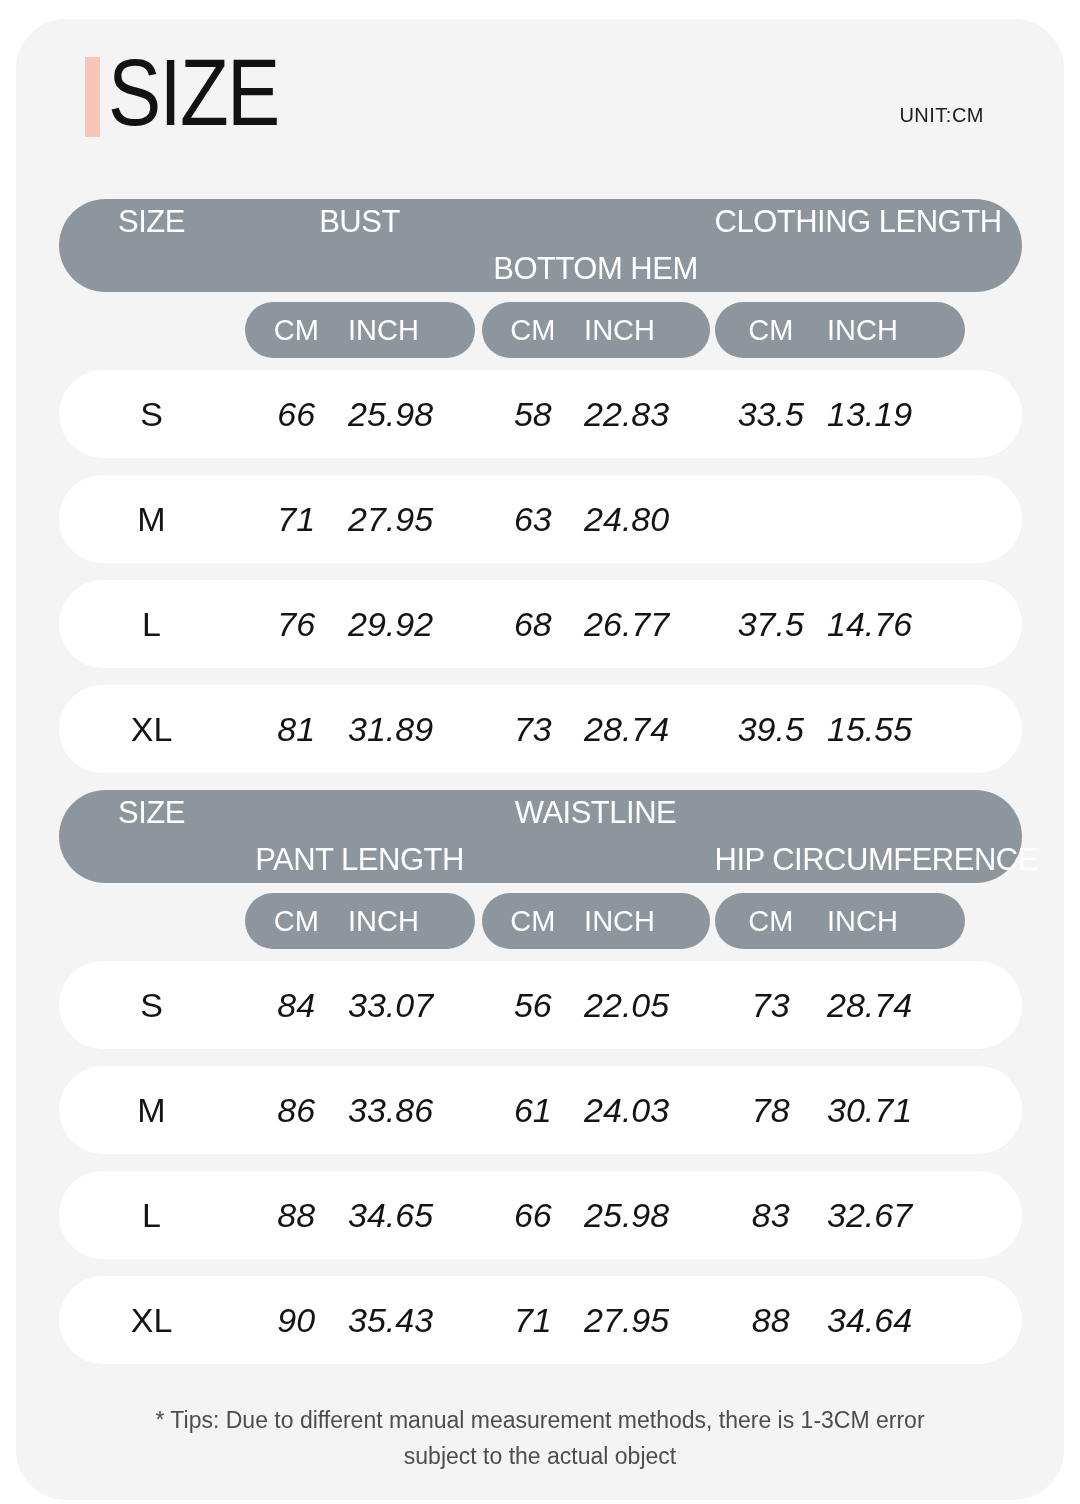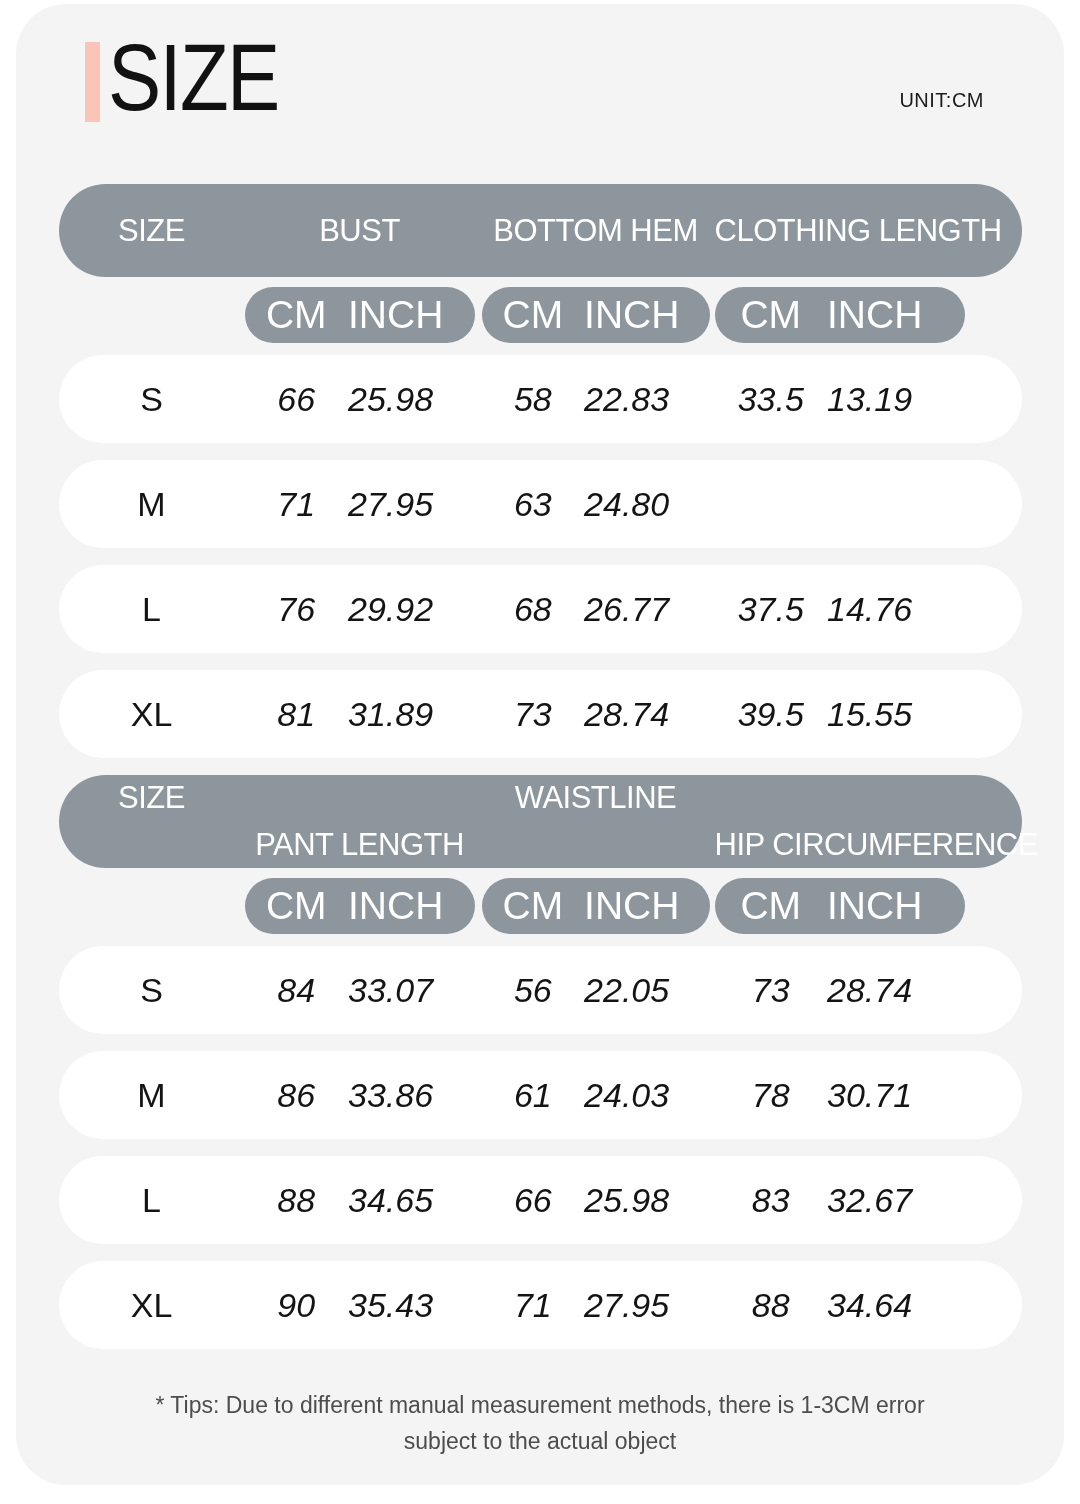--- a/index.html
+++ b/index.html
@@ -1,20 +1,20 @@
 <!DOCTYPE html>
 <html><head>
 <meta charset="utf-8">
 <style>
   * { margin:0; padding:0; box-sizing:border-box; }
   html,body { width:1080px; background:#ffffff; font-family:"Liberation Sans", sans-serif; }
   body { height:1504px; position:relative; }
 
   .card {
-    position:absolute; left:16px; top:4px;
+    position:absolute; left:16px; top:19px;
     width:1048px; height:1481px;
     background:#f4f4f5;
     border-radius:50px;
     overflow:hidden;
   }
 
   .header-row {
     display:flex; justify-content:space-between; align-items:flex-end;
     padding:30px 80px 0 69px;
   }
@@ -40,21 +40,21 @@
 
   .head-pill {
     height:93px; background:#8e969d; border-radius:47px;
     color:#ffffff; font-size:31px; margin-bottom:10px;
   }
   .hcell { text-align:center; white-space:nowrap; letter-spacing:-0.5px; }
 
   .sub-row { height:56px; margin-bottom:12px; }
   .sub-pill {
     background:#8e969d; border-radius:28px; height:56px;
-    color:#ffffff; font-size:39px; display:flex; align-items:center;
+    color:#ffffff; font-size:29px; display:flex; align-items:center;
   }
   .cm   { width:45%; text-align:center; white-space:nowrap; }
   .inch { width:55%; white-space:nowrap; }
 
   .data-row {
     height:88px; background:#ffffff; border-radius:44px;
     margin-bottom:17px; font-size:34px; color:#141414;
   }
   .size-cell { text-align:center; }
   .pair { display:flex; align-items:center;font-style:italic; }
@@ -71,22 +71,22 @@
       <span class="accent-bar"></span>
       <span class="title">SIZE</span>
     </div>
     <div class="unit">UNIT:CM</div>
   </div>
 
   <section class="table">
     <div class="head-pill grid">
       <span class="hcell col1">SIZE</span>
       <span class="hcell col2">BUST</span>
+      <span class="hcell col6">CLOTHING LENGTH</span>
       <span class="hcell col4">BOTTOM HEM</span>
-      <span class="hcell col6">CLOTHING LENGTH</span>
     </div>
     <div class="sub-row grid">
       <span class="sub-pill col2">
         <span class="cm">CM</span>
         <span class="inch">INCH</span>
       </span>
       <span class="sub-pill col4">
         <span class="cm">CM</span>
         <span class="inch">INCH</span>
       </span>

